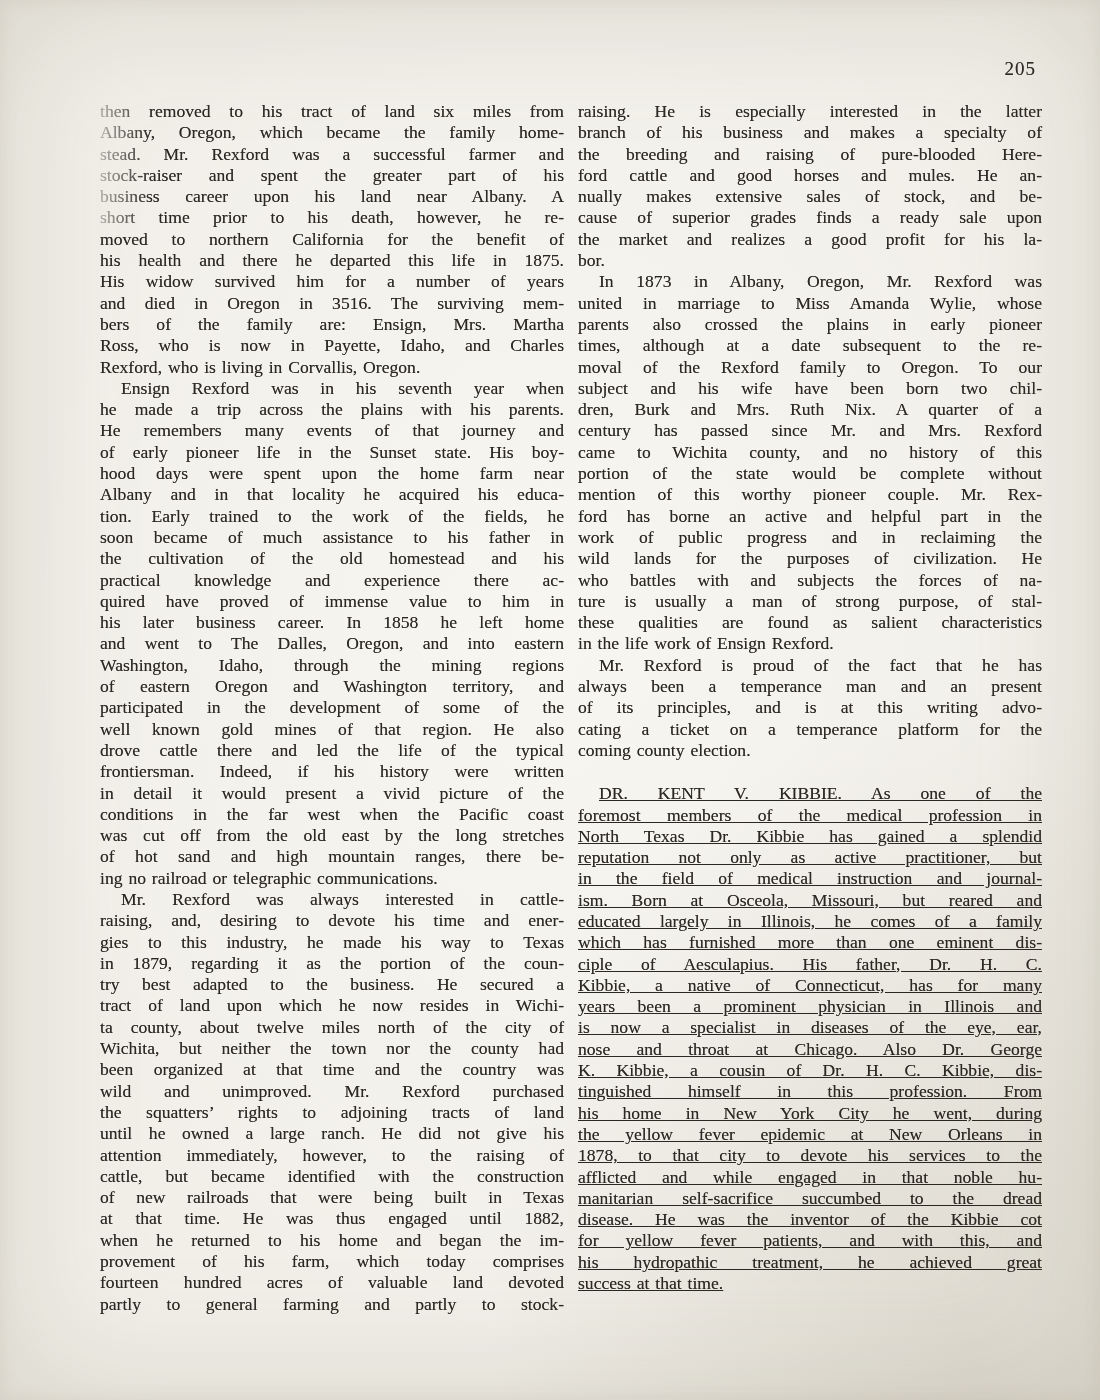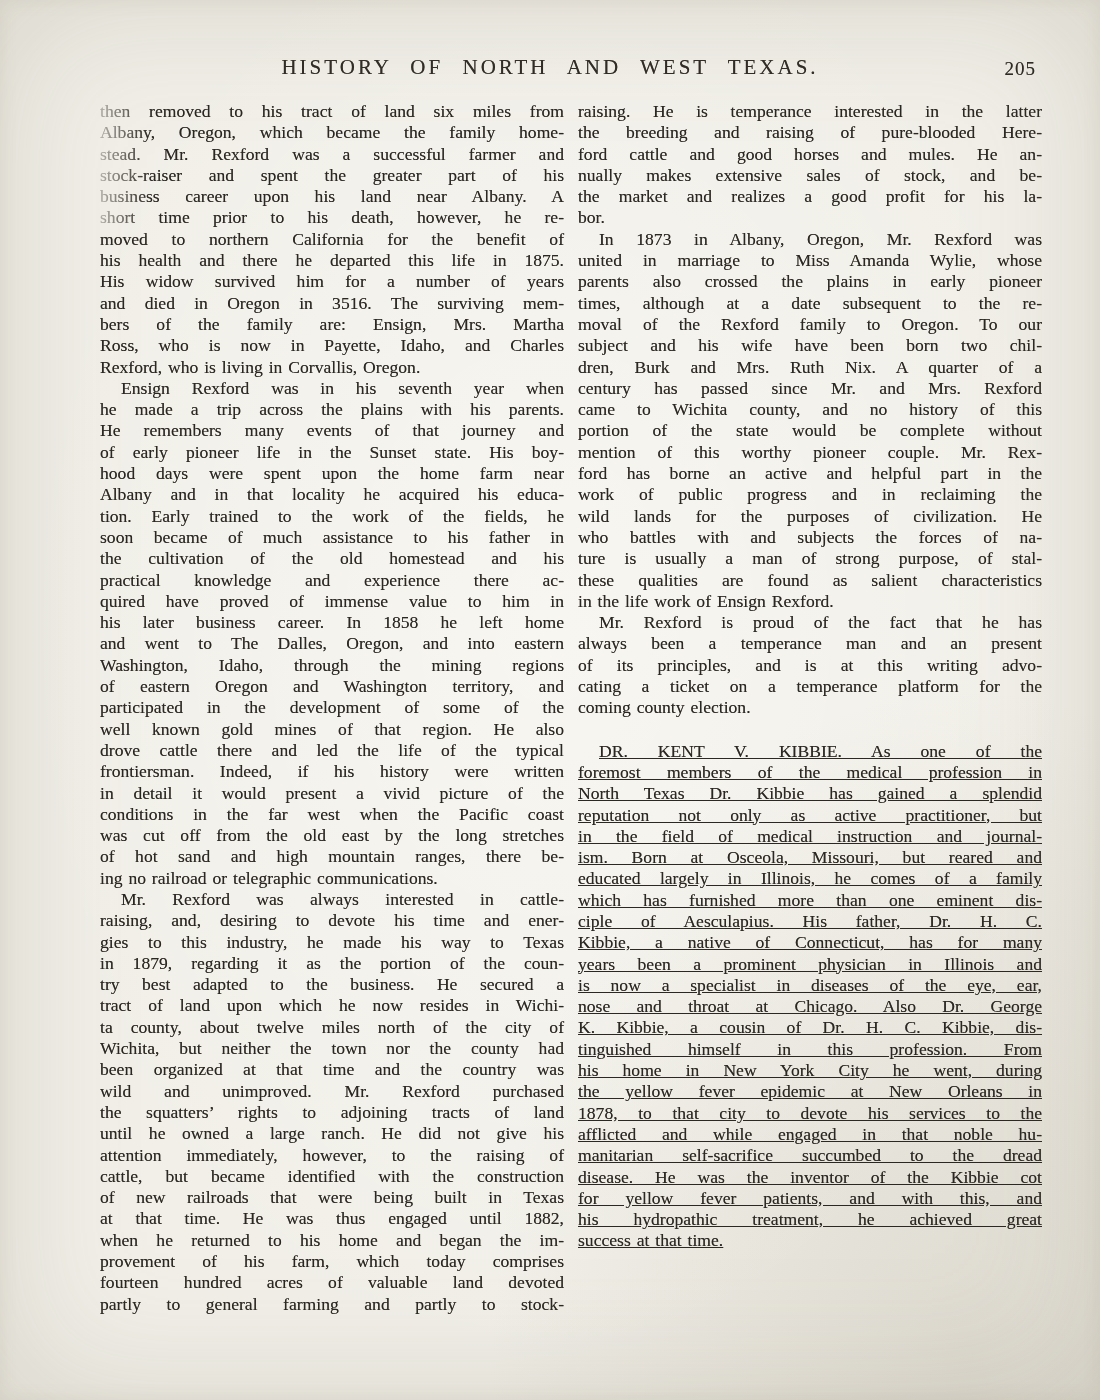--- a/index.html
+++ b/index.html
@@ -41,21 +41,20 @@
     text-shadow:0 0 0.55px rgba(43,39,34,0.55);
   }
   .para.end .line:last-child { text-align-last:left; }
   .para.indent .line:first-child { text-indent:21px; }
   .para.gap { margin-top:22px;text-decoration:underline; }
 </style>
 </head>
 <body>
 
 <div class="page-header">
-  <div class="title">HISTORY OF NORTH AND WEST TEXAS.</div>
   <div class="page-number">205</div>
 </div>
 
 <div class="columns">
   <div class="column">
       <div class="para end">
         <div class="line">then removed to his tract of land six miles from</div>
         <div class="line">Albany, Oregon, which became the family home-</div>
         <div class="line">stead.  Mr. Rexford was a successful farmer and</div>
         <div class="line">stock-raiser and spent the greater part of his</div>
@@ -113,24 +112,26 @@
         <div class="line">of new railroads that were being built in Texas</div>
         <div class="line">at that time.  He was thus engaged until 1882,</div>
         <div class="line">when he returned to his home and began the im-</div>
         <div class="line">provement of his farm, which today comprises</div>
         <div class="line">fourteen hundred acres of valuable land devoted</div>
         <div class="line">partly to general farming and partly to stock-</div>
       </div>
     </div>
   <div class="column">
       <div class="para end">
-        <div class="line">raising.  He is temperance interested in the latter</div>
+        <div class="line">raising.  He is especially interested in the latter</div>
+        <div class="line">branch of his business and makes a specialty of</div>
         <div class="line">the breeding and raising of pure-blooded Here-</div>
         <div class="line">ford cattle and good horses and mules.  He an-</div>
         <div class="line">nually makes extensive sales of stock, and be-</div>
+        <div class="line">cause of superior grades finds a ready sale upon</div>
         <div class="line">the market and realizes a good profit for his la-</div>
         <div class="line">bor.</div>
       </div>
       <div class="para indent end">
         <div class="line">In 1873 in Albany, Oregon, Mr. Rexford was</div>
         <div class="line">united in marriage to Miss Amanda Wylie, whose</div>
         <div class="line">parents also crossed the plains in early pioneer</div>
         <div class="line">times, although at a date subsequent to the re-</div>
         <div class="line">moval of the Rexford family to Oregon.  To our</div>
         <div class="line">subject and his wife have been born two chil-</div>

